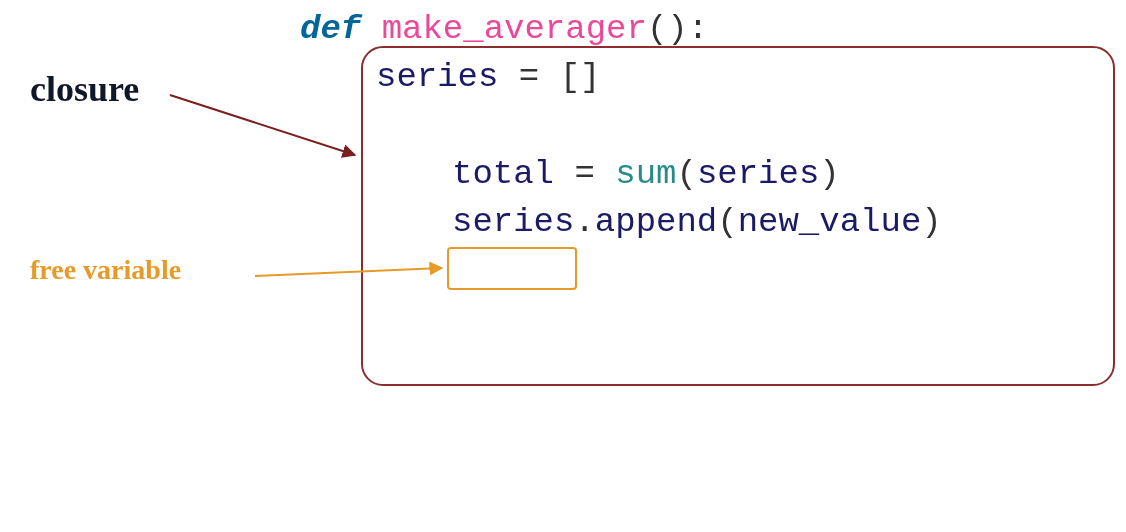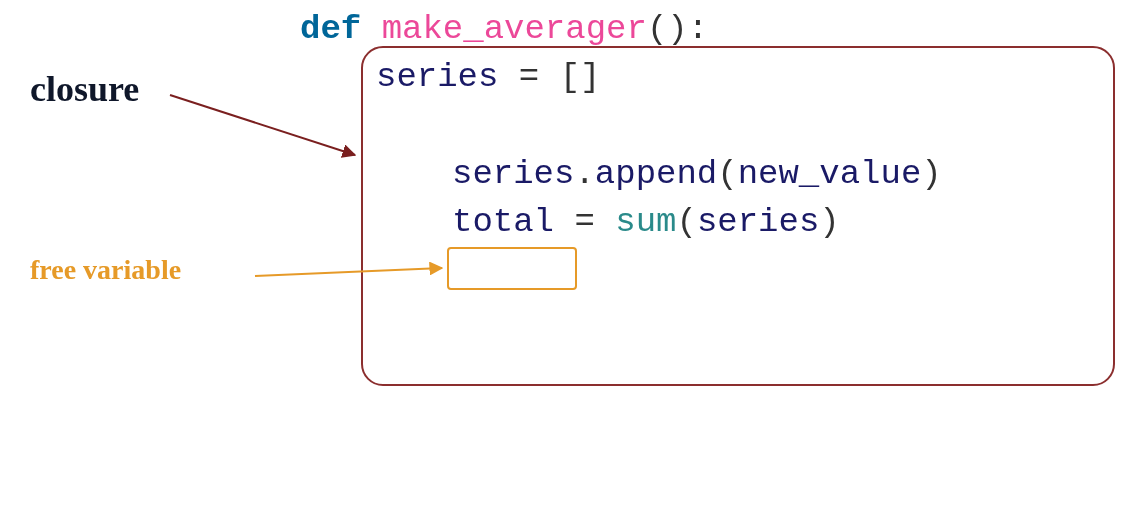--- a/index.html
+++ b/index.html
@@ -15,21 +15,21 @@
     .code-container {
       position: absolute;
       left: 300px;
       top: 5px;
       font-size: 34px;
       line-height: 1.42;
     }
     .code-line {
       white-space: pre;
     }
-    .kw { color: #006699; font-weight: bold; }
+    .kw { color: #006699; font-weight: bold; font-style: italic; }
     .fn { color: #ec4899; }
     .var { color: #1a1a66; margin-top: 40px; }
     .builtin { color: #2a8a8a; }
     .punct { color: #333; }
     .indent1 { padding-left: 76px; }
     .indent2 { padding-left: 152px; }
     .closure-box {
       position: absolute;
       left: 361px;
       top: 46px;
@@ -76,22 +76,22 @@
       pointer-events: none;
     }
   </style>
 </head>
 <body>
 
 <div class="code-container">
   <div class="code-line"><span class="kw">def </span><span class="fn">make_averager</span><span class="punct">():</span></div>
   <div class="code-line indent1"><span class="var">series</span><span class="punct"> = </span><span class="punct">[]</span></div>
   <div class="code-line"> </div>
+  <div class="code-line indent2"><span class="var">total</span><span class="punct"> = </span><span class="builtin">sum</span><span class="punct">(</span><span class="var">series</span><span class="punct">)</span></div>
   <div class="code-line indent2"><span class="var">series</span><span class="punct">.</span><span class="var">append</span><span class="punct">(</span><span class="var">new_value</span><span class="punct">)</span></div>
-  <div class="code-line indent2"><span class="var">total</span><span class="punct"> = </span><span class="builtin">sum</span><span class="punct">(</span><span class="var">series</span><span class="punct">)</span></div>
   <div class="code-line"> </div>
 </div>
 
 <div class="closure-box"></div>
 <div class="freevar-box"></div>
 
 <div class="label-closure">closure</div>
 <div class="label-freevar">free variable</div>
 
 <svg class="arrows">

